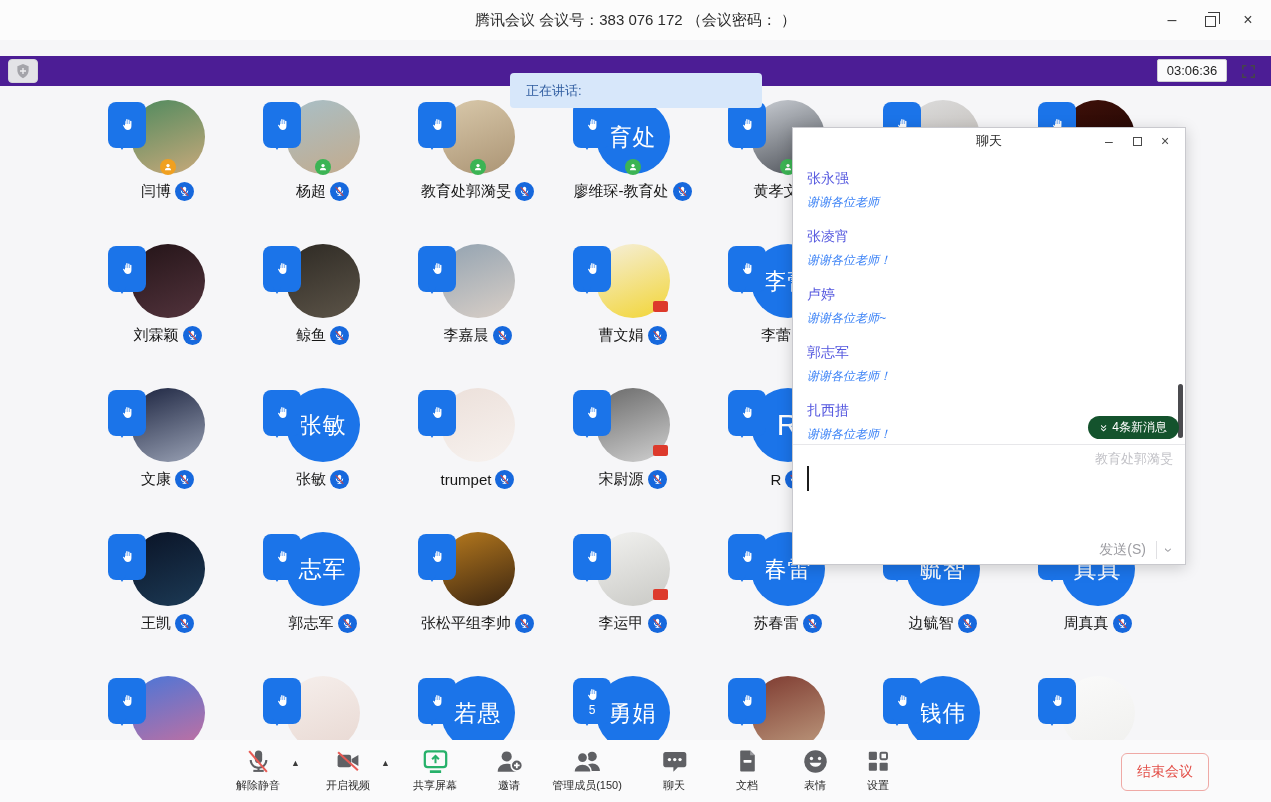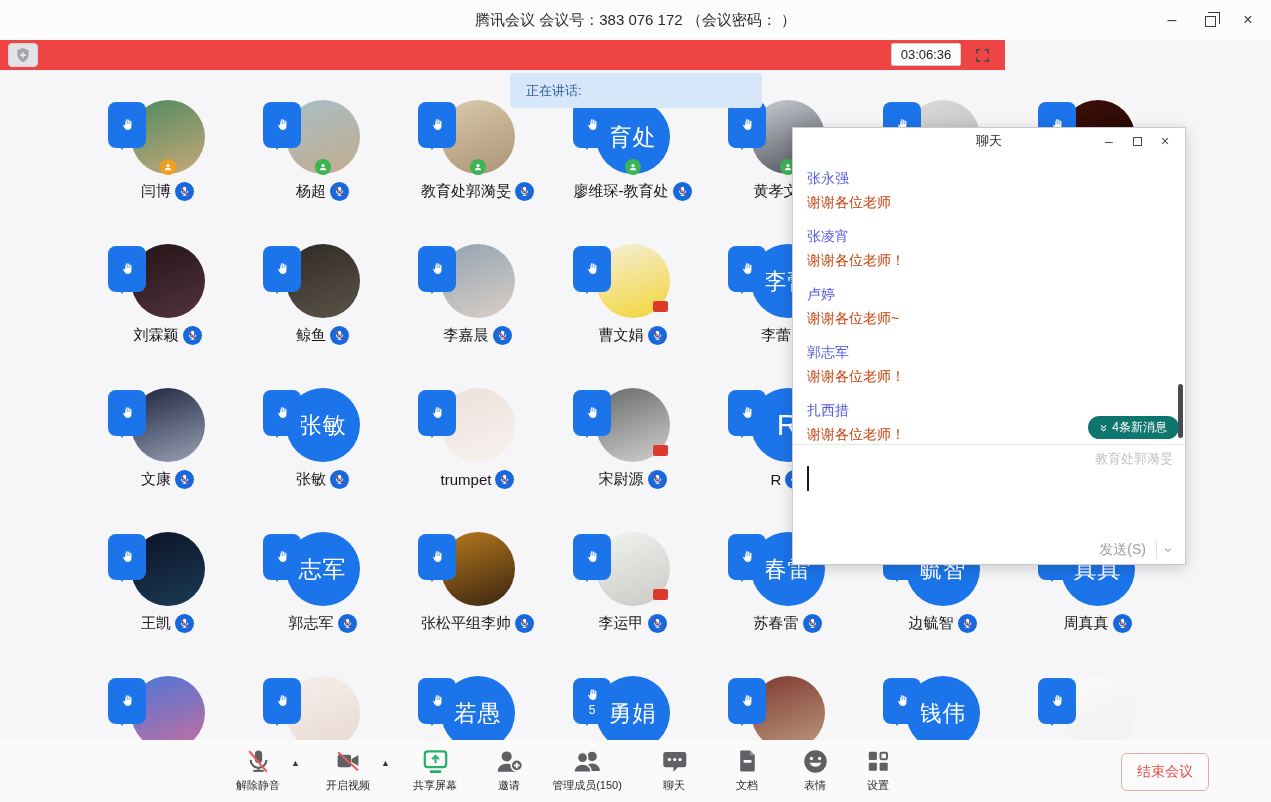--- a/index.html
+++ b/index.html
@@ -8,21 +8,21 @@
 
   
   .titlebar { position:absolute; left:0; top:0; width:1271px; height:40px; background:#fcfcfc; display:flex; align-items:center; justify-content:center; }
   .titlebar .title { font-size:15px; color:#2b2b2b; }
   .win-controls { position:absolute; right:8px; top:0; height:40px; display:flex; align-items:center; gap:8px; }
   .win-btn { width:30px; height:30px; display:flex; align-items:center; justify-content:center; font-size:16px; color:#3c3c3c; cursor:default; }
   .restore-glyph { width:11px; height:11px; border:1.4px solid #3c3c3c; position:relative; background:#fcfcfc; margin-top:3px; margin-right:0; }
   .restore-glyph::before { content:""; position:absolute; left:2px; top:-5px; width:11px; height:11px; border:1.4px solid #3c3c3c; border-left:none; border-bottom:none; }
 
   
-  .statusbar { position:absolute; left:0; top:40px; width:1005px; height:30px; background:#ef4444; }
+  .statusbar { position:absolute; left:0; top:56px; width:1271px; height:30px; background:#4c1d95; }
   .shield-btn { position:absolute; left:8px; top:3px; width:30px; height:24px; background:#e3e3e7; border:1px solid #d6d6da; border-radius:4px; display:flex; align-items:center; justify-content:center; }
   .timer-box { position:absolute; right:44px; top:3px; height:23px; min-width:70px; background:#fbfbfc; border:1px solid #cfcfd4; border-radius:2px; display:flex; align-items:center; justify-content:center; font-size:13px; color:#1f1f1f; padding:0 6px; }
   .fs-btn { position:absolute; right:12px; top:4px; width:22px; height:22px; display:flex; align-items:center; justify-content:center; }
 
   
   .speak-banner { position:absolute; left:510px; top:73px; width:252px; height:35px; background:#d7e7fa; border-radius:4px; z-index:15; display:flex; align-items:center; padding-left:16px; font-size:13px; color:#2f5c9f; }
 
   
   .grid { position:absolute; left:90px; top:96px; width:1085px; display:grid; grid-template-columns:repeat(7,155px); grid-auto-rows:144px; z-index:1; }
   .cell { position:relative; display:flex; flex-direction:column; align-items:center; }
@@ -38,23 +38,23 @@
   .handbadge .cnt { font-size:12px; line-height:12px; margin-top:1px; }
 
   
   .chat { position:absolute; left:792px; top:127px; width:394px; height:438px; background:#fff; border:1px solid #c9c9ce; box-shadow:0 3px 14px rgba(0,0,0,.18); z-index:20; }
   .chat-titlebar { position:absolute; left:0; top:0; width:100%; height:26px; display:flex; align-items:center; justify-content:center; font-size:13px; color:#2b2b2b; }
   .chat-controls { position:absolute; right:6px; top:0; height:26px; display:flex; align-items:center; }
   .chat-cbtn { width:28px; height:24px; display:flex; align-items:center; justify-content:center; font-size:14px; color:#4a4a4a; }
   .chat-sq { width:9px; height:9px; border:1.3px solid #4a4a4a; }
   .chat-msgs { position:absolute; left:0; top:26px; width:100%; height:290px; overflow:hidden; padding:2px 14px 0 14px; }
   .msg-name { font-size:14px; color:#5457df; line-height:24px; margin-top:10px; }
-  .msg-text { font-size:14px; color:#c2410c; line-height:24px; }
+  .msg-text { font-size:12px; color:#3b82f6; line-height:24px;font-style:italic; }
   .chat-scrollthumb { position:absolute; right:2px; top:256px; width:5px; height:54px; background:#4b4b4f; border-radius:3px; }
-  .newmsg-pill { position:absolute; right:6px; top:288px; height:23px; background:#0f766e; border-radius:12px; color:#fff; font-size:12px; display:flex; align-items:center; gap:5px; padding:0 12px; z-index:2; }
+  .newmsg-pill { position:absolute; right:6px; top:288px; height:23px; background:#14532d; border-radius:12px; color:#fff; font-size:12px; display:flex; align-items:center; gap:5px; padding:0 12px; z-index:2; }
   .rot90 { display:inline-block; transform:rotate(90deg); font-size:13px; line-height:10px; }
   .chat-input { position:absolute; left:0; top:316px; width:100%; height:122px; border-top:1px solid #e7e7ea; }
   .merge-link { position:absolute; right:12px; top:5px; font-size:13px; color:#c2c2c7; }
   .caret { position:absolute; left:14px; top:21px; width:1.5px; height:25px; background:#1c1c1c; animation:blink 1s steps(1) infinite; }
   @keyframes blink { 50% { opacity:0; } }
   .send-row { position:absolute; right:4px; bottom:7px; display:flex; align-items:center;margin-left:17px; }
   .send-label { font-size:14px; color:#9d9da2; padding-right:10px; }
   .send-sep { width:1px; height:18px; background:#e0e0e3; }
   .send-caret { width:24px; display:flex; align-items:center; justify-content:center; color:#9d9da2; }
   .send-caret span { display:inline-block; transform:rotate(90deg); font-size:14px; }

